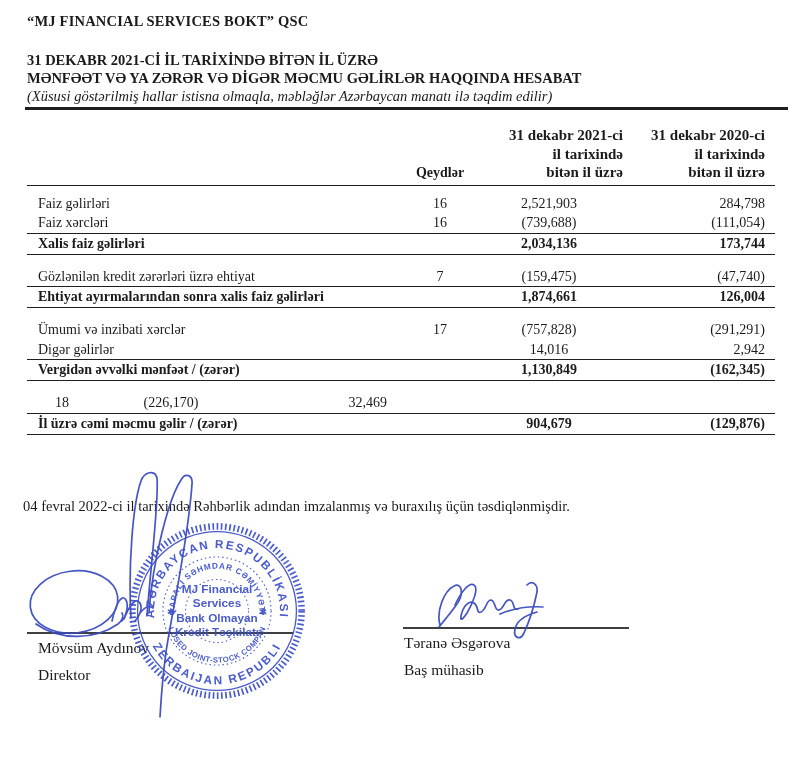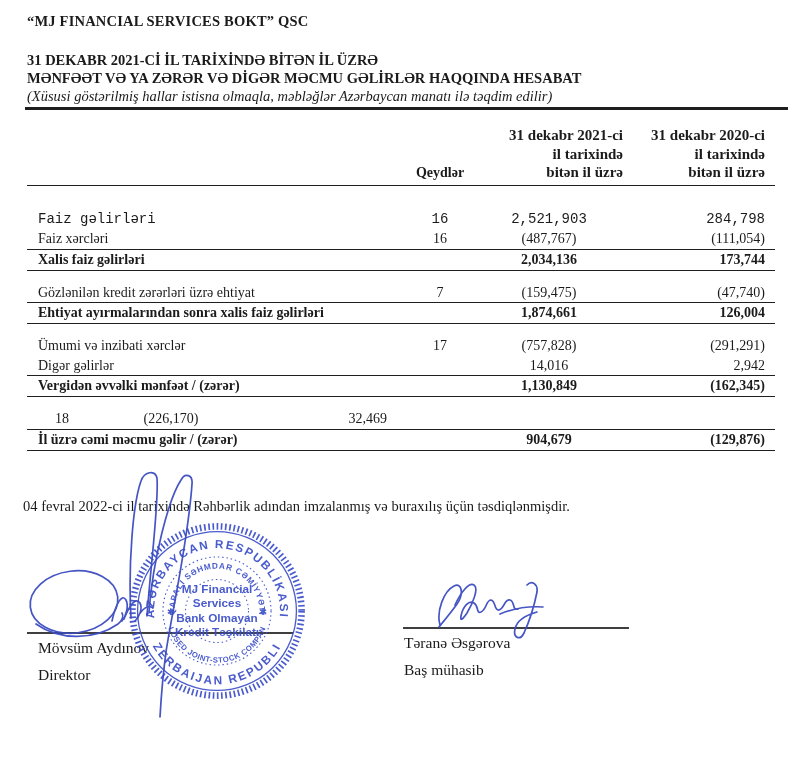--- a/index.html
+++ b/index.html
@@ -18,21 +18,21 @@
 
   .fin-table { position:absolute; left:27px; top:126px; width:748px; font-size:14px; }
   .thead { display:flex; align-items:flex-end; padding-bottom:3px; border-bottom:1.7px solid #1f1f1f; }
   .th-spacer { flex:1; }
   .th-notes  { width:70px; text-align:center; font-weight:bold; font-size:14px; line-height:18px; }
   .th-col    { width:155px; box-sizing:border-box; padding-right:7px; text-align:right;
                font-weight:bold; font-size:15px; line-height:18.5px; }
   .th-col.c2020 { width:145px; padding-right:10px; }
 
   .tbody .tr { display:flex; height:19.5px; line-height:19.5px; }
-  .tbody .tr:first-child { margin-top:24px;font-family:Liberation Mono, monospace; }
+  .tbody .tr:first-child { margin-top:8px; }
   .tr.total  { height:20px; line-height:20px; font-weight:bold; }
   .tr.rule   { border-bottom:1.6px solid #1f1f1f; }
   .td { box-sizing:border-box; }
   .td.label { flex:1; padding-left:11px; white-space:nowrap; }
   .td.note  { width:70px; text-align:center; }
   .td.v1    { width:155px; text-align:center; padding-right:7px; }
   .td.v2    { width:145px; text-align:right; padding-right:10px; }
   .spacer   { height:12px; }
 
   .approval { left:23px; top:498px; font-size:14.5px; width:740px; }
@@ -81,21 +81,21 @@
     <div class="tbody" id="tbody">
         <div class="tr data">
     <div class="td label">Faiz gəlirləri</div>
     <div class="td note">16</div>
     <div class="td v1">2,521,903</div>
     <div class="td v2">284,798</div>
   </div>
         <div class="tr data rule">
     <div class="td label">Faiz xərcləri</div>
     <div class="td note">16</div>
-    <div class="td v1">(487,767)</div>
+    <div class="td v1">(739,688)</div>
     <div class="td v2">(111,054)</div>
   </div>
         <div class="tr total rule">
     <div class="td label">Xalis faiz gəlirləri</div>
     <div class="td note"></div>
     <div class="td v1">2,034,136</div>
     <div class="td v2">173,744</div>
   </div>
         <div class="spacer"></div>
         <div class="tr data rule">

